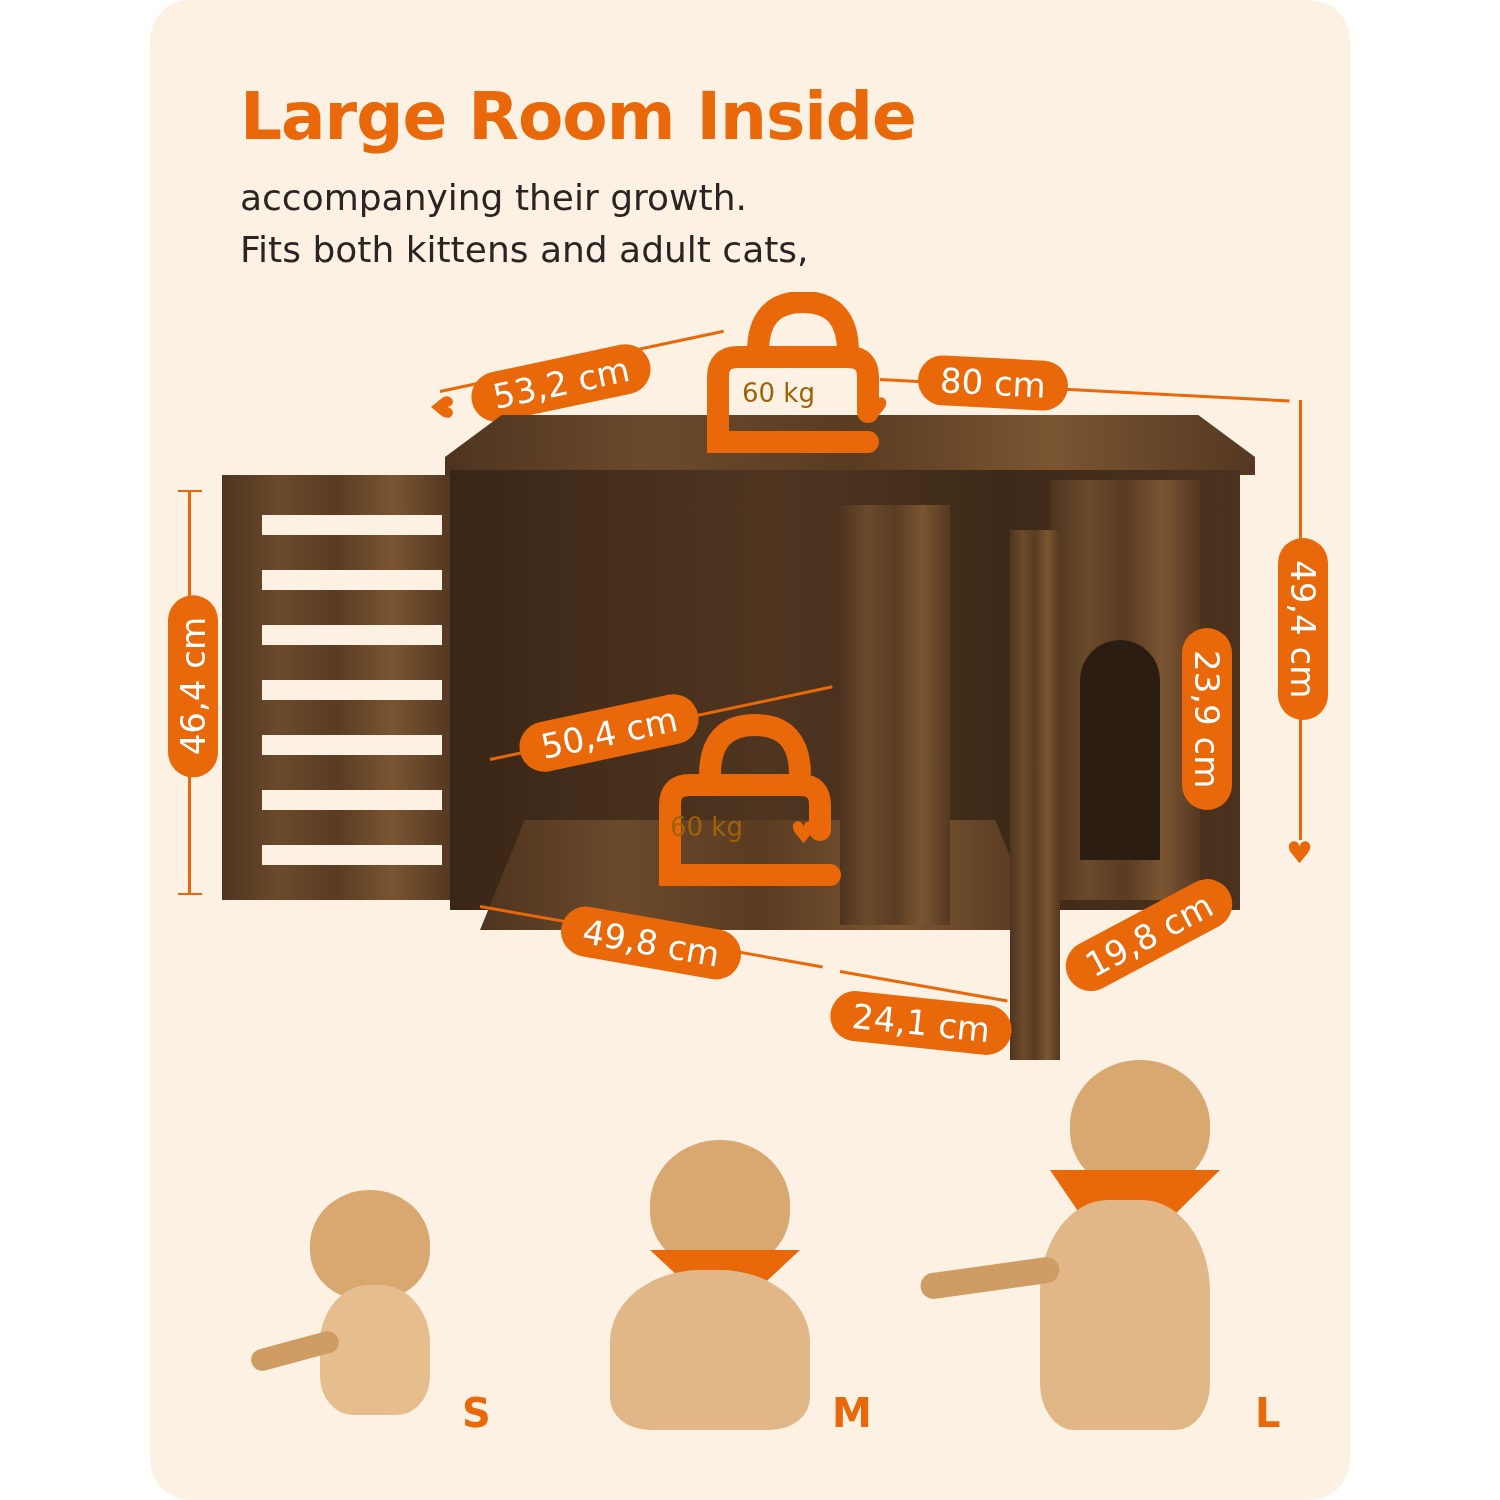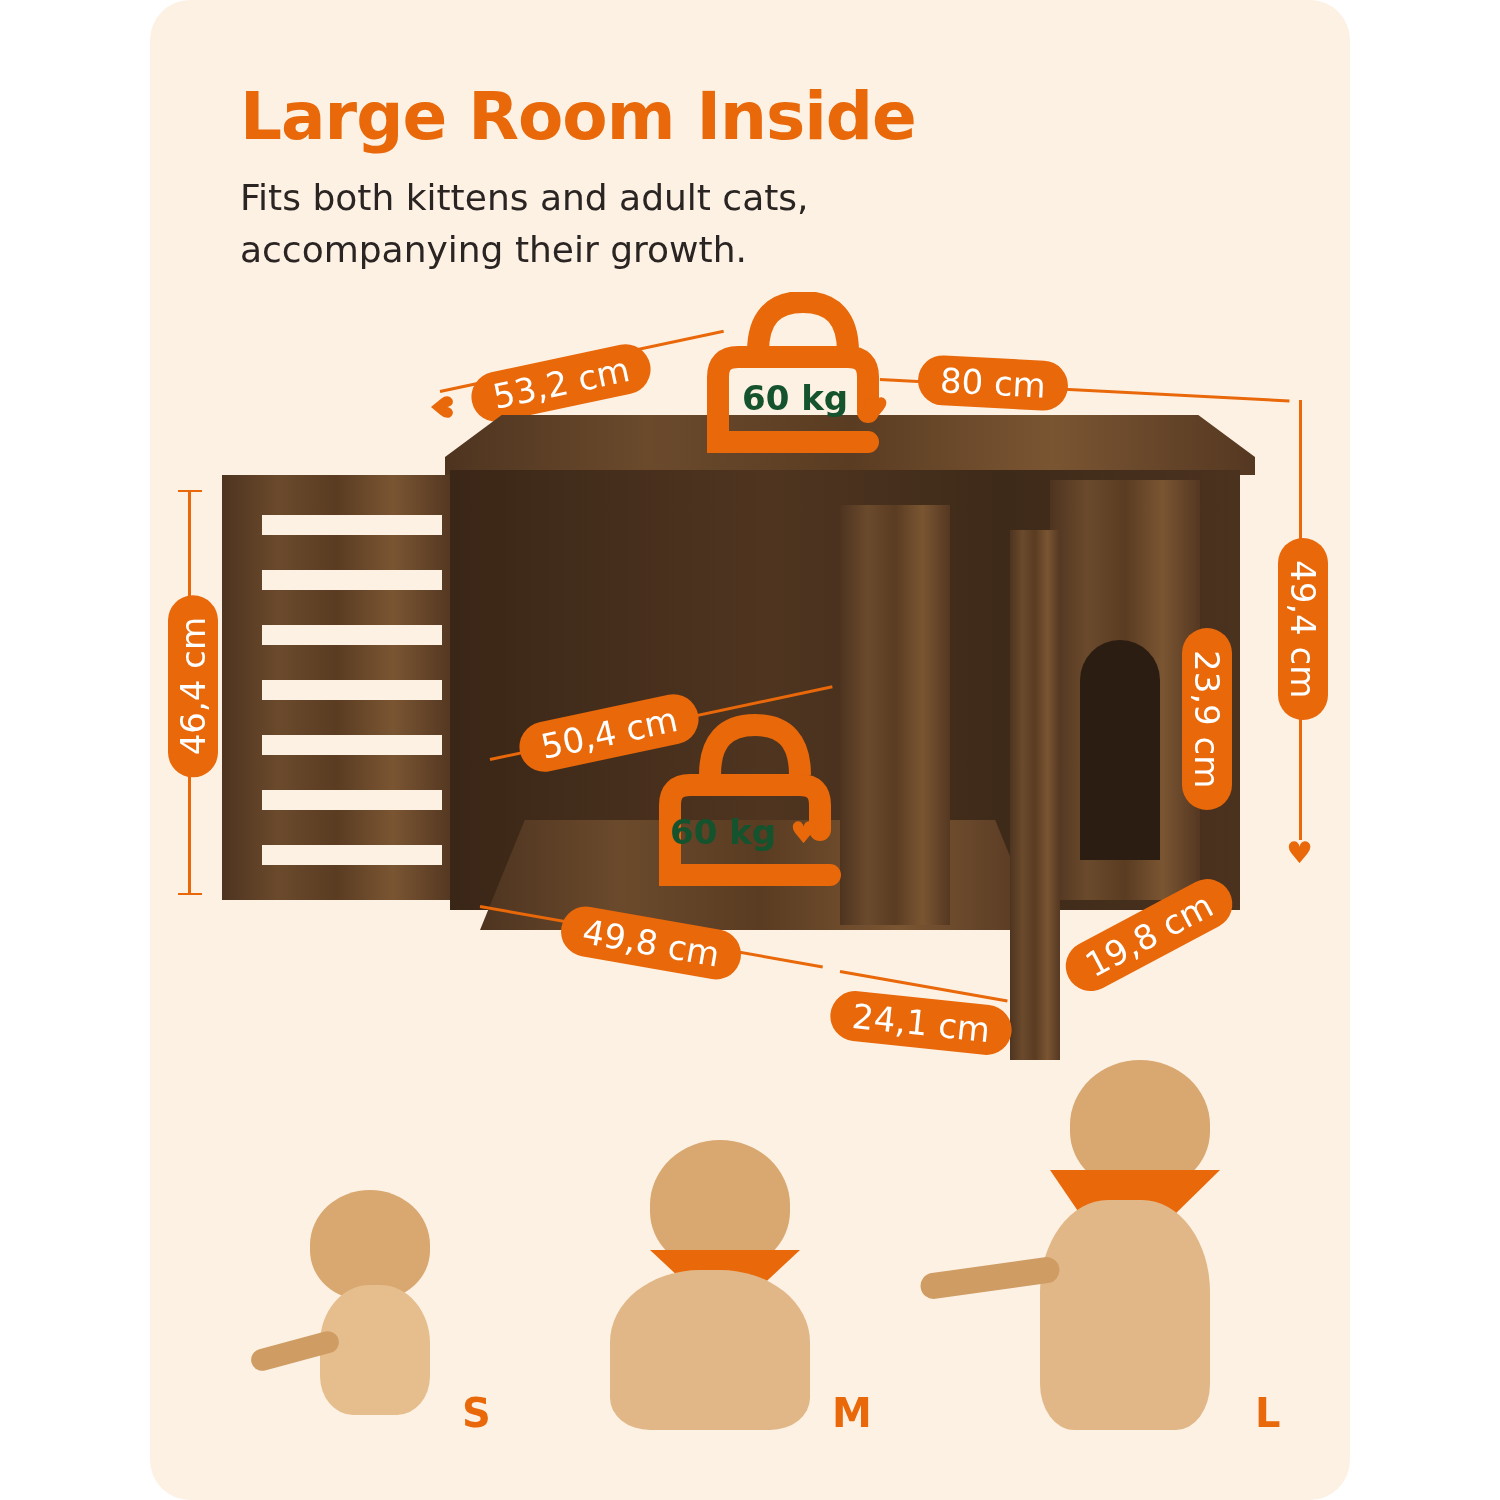--- a/index.html
+++ b/index.html
@@ -8,34 +8,34 @@
     .title { position: absolute; left: 90px; top: 78px; font-size: 66px; font-weight: bold; color: #e8680a; letter-spacing: -1px; white-space: nowrap; }
     .subtitle { position: absolute; left: 90px; top: 172px; font-size: 36px; line-height: 52px; color: #2a2522; }
     .subtitle span { display: block; white-space: nowrap; }
     .pill { position: absolute; background: #e8680a; color: #fff; font-size: 34px; border-radius: 26px; padding: 4px 22px; white-space: nowrap; line-height: 42px; }
     .pill.vert { writing-mode: vertical-rl; padding: 22px 4px; }
     .line { position: absolute; background: #e8680a; }
     .wood { position: absolute; background: linear-gradient(90deg, #4e3420 0%, #6b4a2c 25%, #5a3c22 50%, #7a5532 75%, #553822 100%); }
     .wood.dark { background: linear-gradient(90deg, #3a2617 0%, #4f3520 40%, #3e2a19 70%, #4b321f 100%); }
     .slat { position: absolute; left: 40px; width: 180px; height: 20px; background: #fdf1e4; }
     .kg { position: absolute; }
-    .kg-text { position: absolute; color: #14532d; font-weight: bold; font-size: 34px; white-space: nowrap; }
+    .kg-text { position: absolute; color: #a16207; font-weight: normal; font-size: 26px; white-space: nowrap; }
     .size { position: absolute; color: #e8680a; font-size: 40px; font-weight: bold; }
     .cat { position: absolute; }
     .heart { position: absolute; color: #e8680a; font-size: 30px; line-height: 30px; }
   </style>
 </head>
 <body>
 
 <div class="card">
 
   <div class="title">Large Room Inside</div>
   <div class="subtitle">
+    <span>accompanying their growth.</span>
     <span>Fits both kittens and adult cats,</span>
-    <span>accompanying their growth.</span>
   </div>
 
   <div class="line" style="left:290px; top:390px; width:290px; height:3px; transform: rotate(-12deg); transform-origin:left;"></div>
   <div class="heart" style="left:278px; top:392px; transform: rotate(90deg);">♥</div>
   <div class="pill" style="left:320px; top:358px; transform: rotate(-12deg);">53,2 cm</div>
 
   <div class="line" style="left:730px; top:378px; width:410px; height:3px; transform: rotate(3deg); transform-origin:left;"></div>
   <div class="pill" style="left:768px; top:358px; transform: rotate(3deg);">80 cm</div>
 
   <div class="line" style="left:1149px; top:400px; width:3px; height:440px;"></div>

